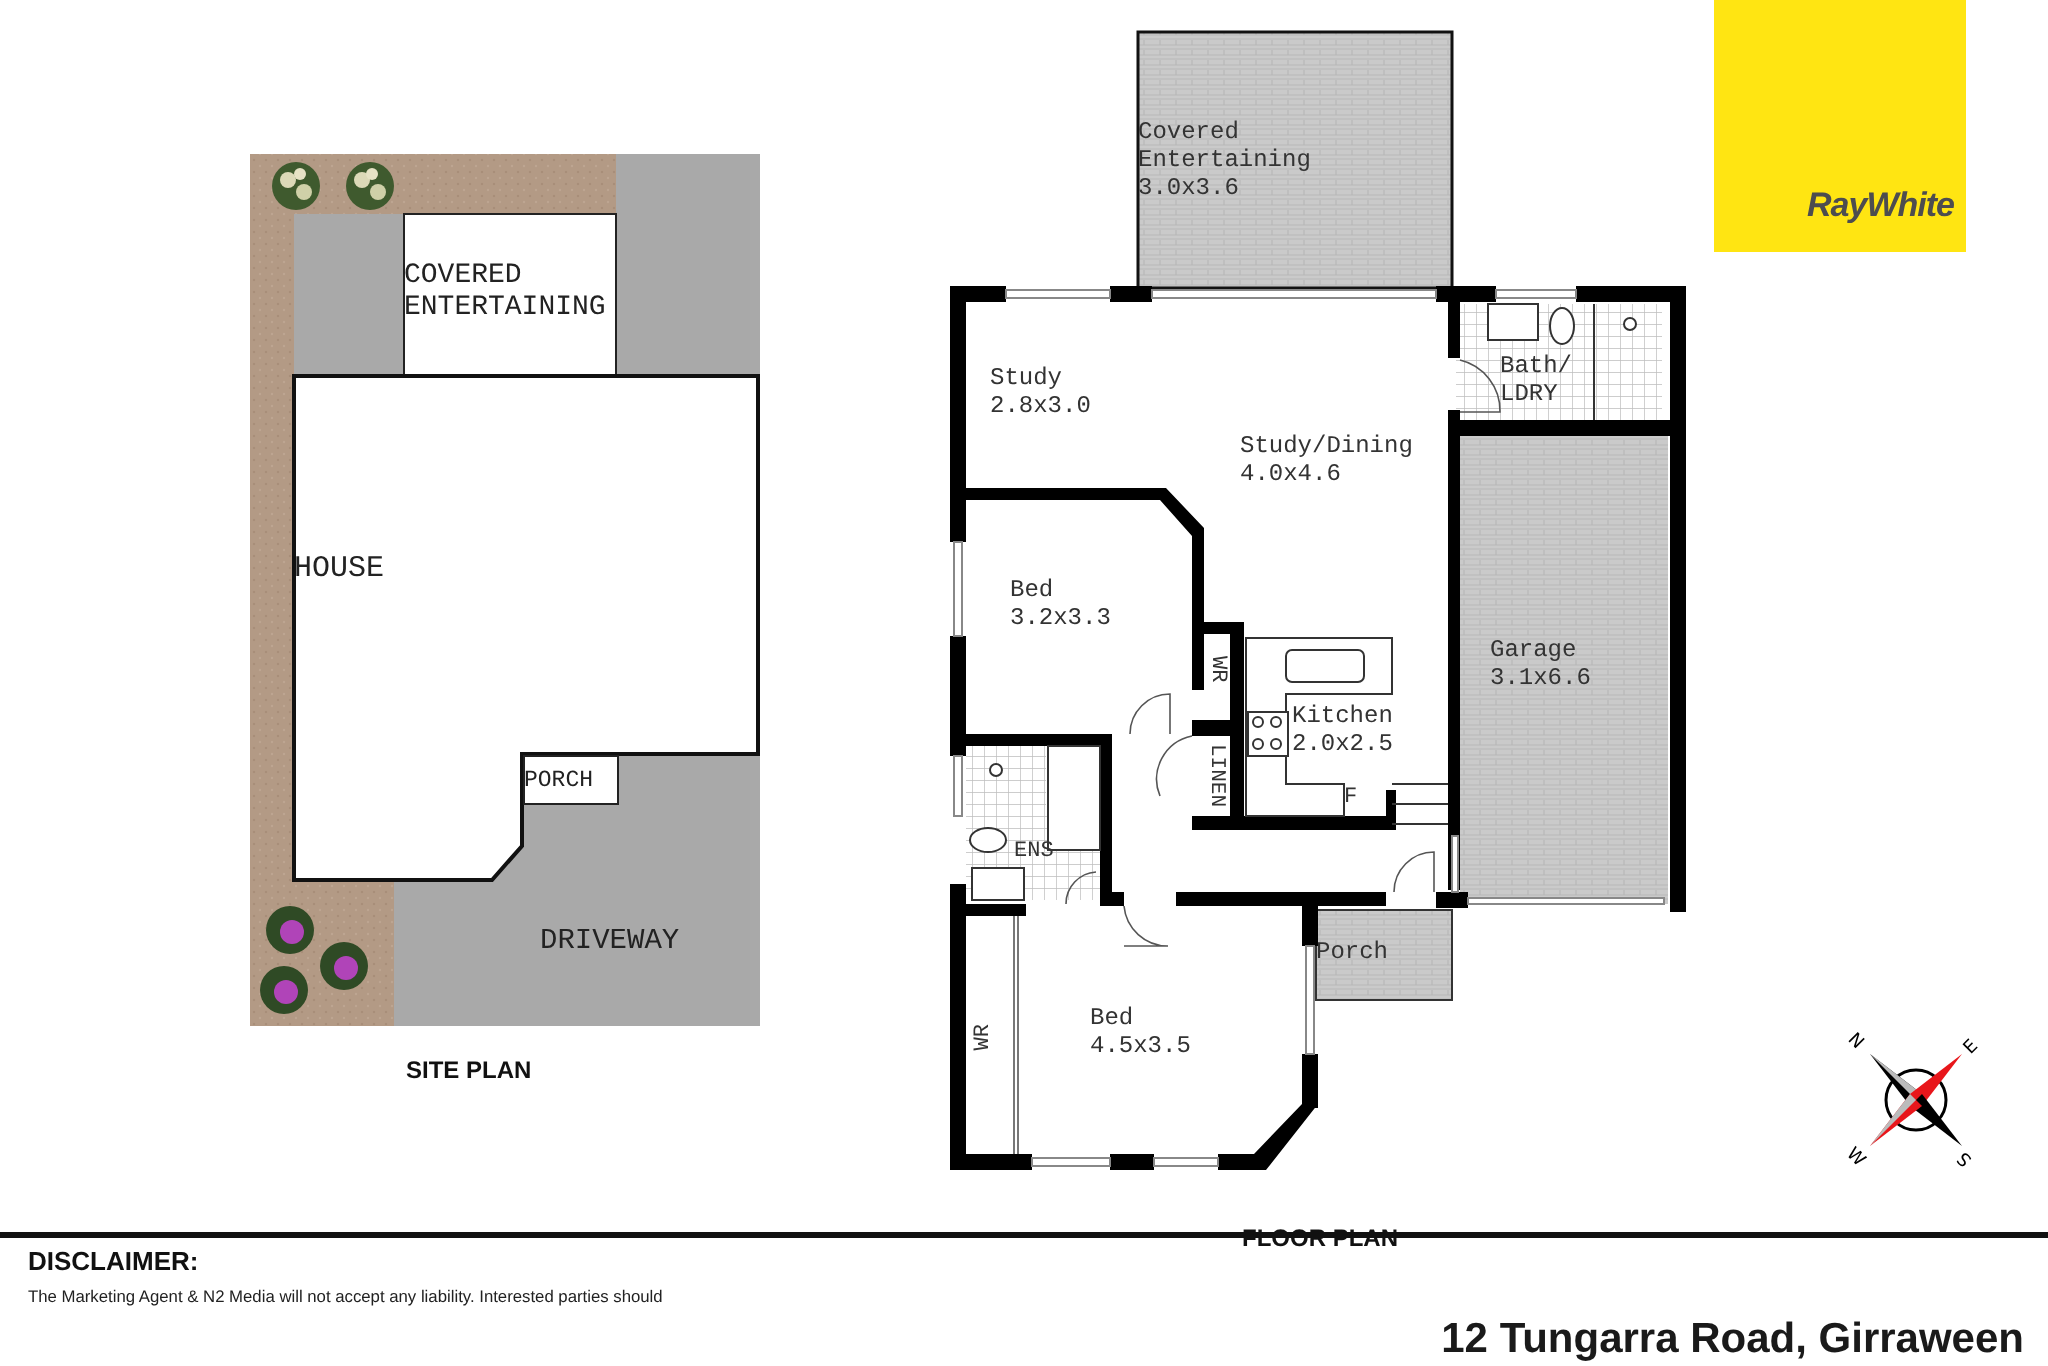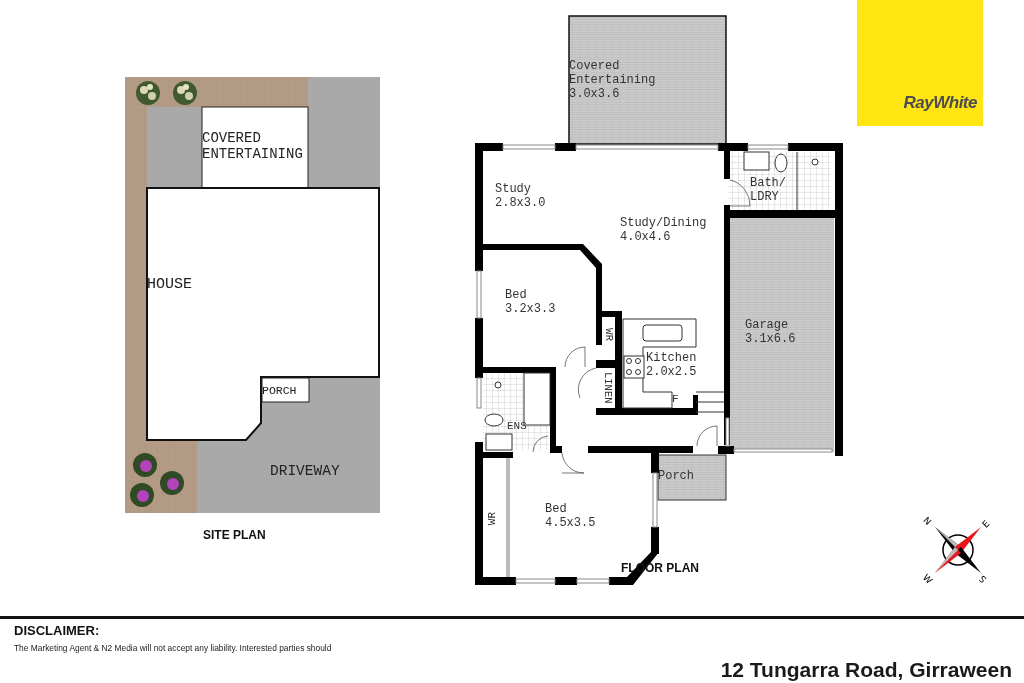--- a/index.html
+++ b/index.html
@@ -234,21 +234,21 @@
 <div class="abs plan-label room vert-down" style="left:602px;top:328px;font-size:11px;">WR</div>
 <div class="abs plan-label room vert-down" style="left:602px;top:372px;font-size:10.5px;">LINEN</div>
 <div class="abs plan-label room" style="left:672px;top:393px;font-size:11px;">F</div>
 <div class="abs plan-label room" style="left:507px;top:420px;font-size:11px;">ENS</div>
 <div class="abs plan-label room" style="left:658px;top:470px;width:68px;">Porch</div>
 <div class="abs plan-label room" style="left:545px;top:503px;width:65px;">
   <div>Bed</div>
   <div>4.5x3.5</div>
 </div>
 <div class="abs plan-label room vert" style="left:486px;top:512px;font-size:11px;">WR</div>
-<div class="abs heading" style="left:621px;top:561px;">FLOOR PLAN</div>
+<div class="abs heading" style="left:621px;top:612px;">FLOOR PLAN</div>
 
 <div class="abs" style="left:924px;top:516px;font-size:9px;transform:rotate(45deg);">N</div>
 <div class="abs" style="left:983px;top:519px;font-size:9px;transform:rotate(-45deg);">E</div>
 <div class="abs" style="left:980px;top:574px;font-size:9px;transform:rotate(-135deg);">S</div>
 <div class="abs" style="left:923px;top:574px;font-size:9px;transform:rotate(45deg);">W</div>
 
 <div class="logo-box">
   <div class="logo-text">RayWhite</div>
 </div>
 

